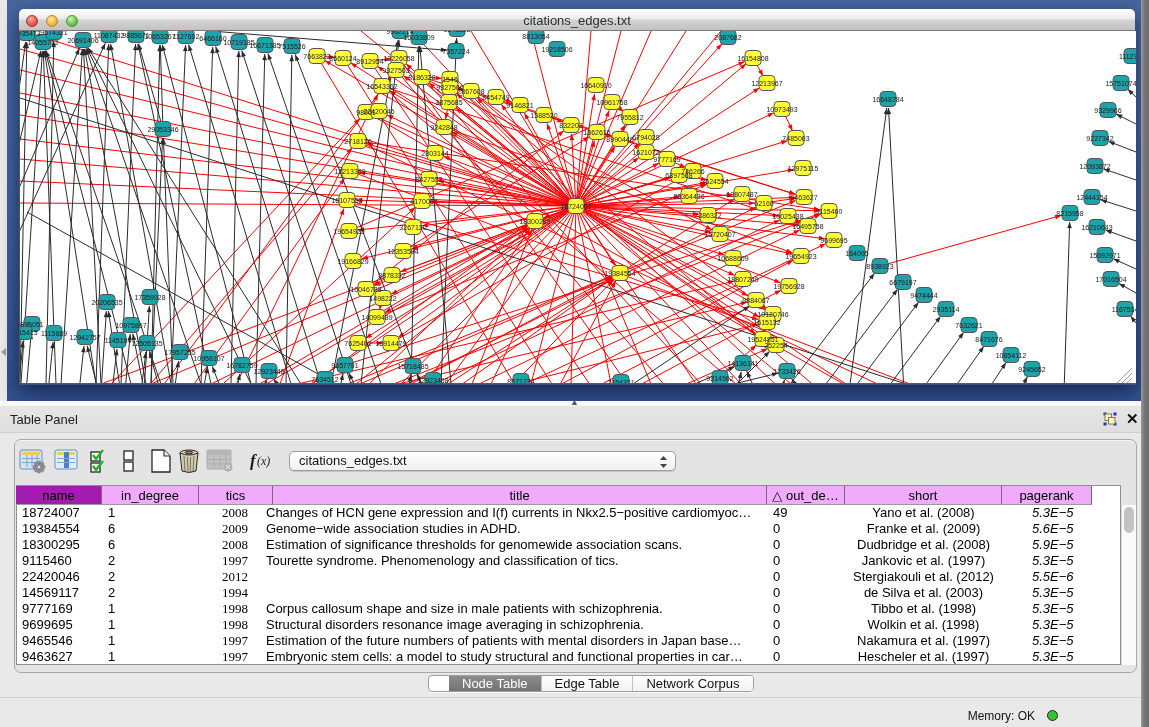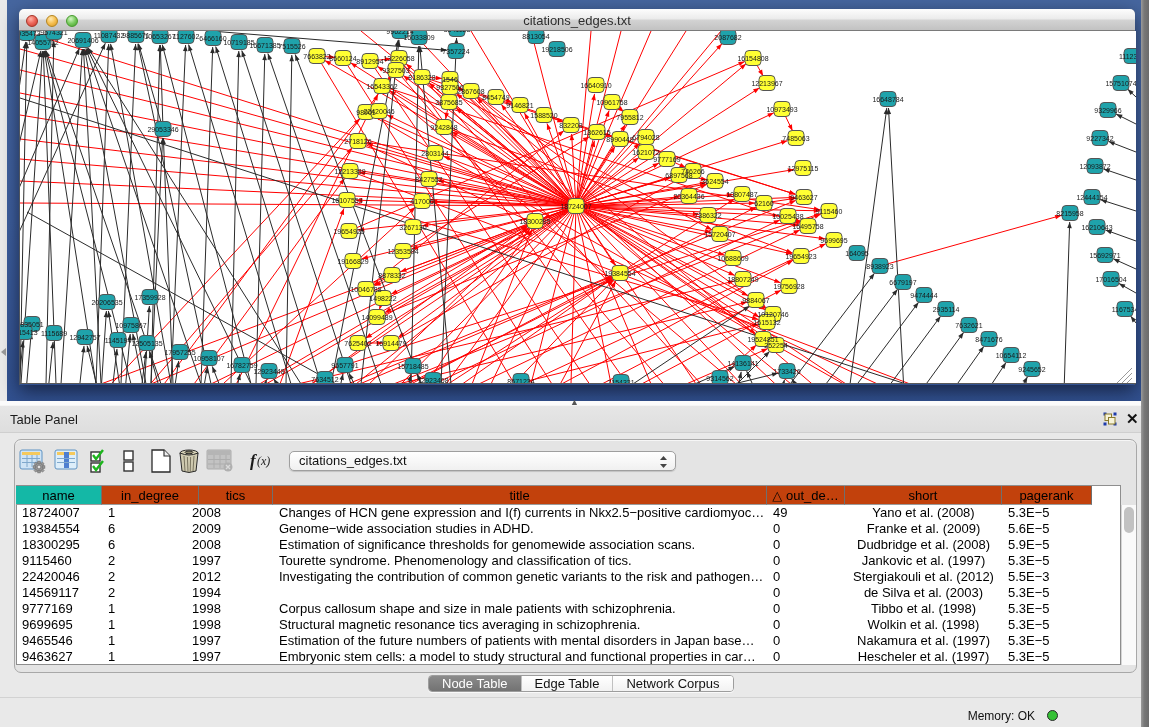--- a/index.html
+++ b/index.html
@@ -46,42 +46,42 @@
 .dropdown { position:absolute; left:289px; top:451px; width:387px; height:20px;
   background:linear-gradient(180deg,#ffffff,#f0f0f0); border:1px solid #9f9f9f;
   border-radius:5px; font-size:13px; color:#111; line-height:18px; padding-left:9px;
   box-shadow:0 1px 1px rgba(0,0,0,.15); }
 
 
 #tablewrap { position:absolute; left:16px; top:485px; width:1105px; height:180px;
   background:#fff; border:1px solid #8e8e8e; }
 #theader { position:absolute; left:16px; top:486px; width:1104px; height:19px; font-size:13px; }
 #theader .th { position:absolute; top:0; height:19px; text-align:center; line-height:19px;
-  background:#c2410c; color:#000; border-right:1px solid #6f6f6f; border-bottom:1px solid #9b9b9b; }
-#theader .th.gray { background:#14b8a6; }
+  background:#f0abfc; color:#000; border-right:1px solid #6f6f6f; border-bottom:1px solid #9b9b9b; }
+#theader .th.gray { background:#a21caf; }
 #trows { position:absolute; left:16px; top:505px; width:1104px; height:160px;
   font-size:13px; color:#000; }
 .tr { position:relative; height:16px; white-space:nowrap; }
 .tr div { position:absolute; top:0; height:16px; line-height:15px; overflow:hidden; }
 .c0 { left:6px;    width:80px;  }
 .c1 { left:92px;   width:95px;  }
-.c2 { left:176px;  width:72px;  }
-.c3 { left:263px;  width:492px; }
+.c2 { left:206px;  width:72px;font-family:Liberation Serif, serif;  }
+.c3 { left:250px;  width:492px; }
 .c4 { left:757px;  width:76px;  }
 .c5 { left:829px;  width:157px; text-align:center; }
-.c6 { left:992px;  width:98px;  }
+.c6 { left:1016px;  width:98px;font-style:italic;  }
 #vscroll { position:absolute; left:1121px; top:505px; width:15px; height:160px;
   background:#fafafa; border-left:1px solid #d5d5d5; }
 #vthumb { position:absolute; left:2px; top:2px; width:10px; height:26px;
   background:#c2c2c2; border-radius:5px; }
 
 
 #tabs { position:absolute; left:428px; top:675px; height:17px; font-size:13px;
   border:1px solid #9d9d9d; border-radius:4px; overflow:hidden; display:flex;
-  background:#fff; box-shadow:0 1px 0 rgba(255,255,255,.7); }
+  background:#fff; box-shadow:0 1px 0 rgba(255,255,255,.7);padding-left:20px; }
 #tabs div { height:17px; line-height:16px; padding:0 13px; }
 #tabs .sel { background:linear-gradient(180deg,#8b8b8b,#6f6f6f); color:#fff; }
 #tabs .us { background:linear-gradient(180deg,#ffffff,#f0f0f0); color:#111;
   border-left:1px solid #c0c0c0; }
 
 
 #status { position:absolute; left:0; top:697px; width:1141px; height:30px;
   background:#e9e9e9; border-top:1px solid #d2d2d2; }
 #mem { position:absolute; right:38px; top:709px; font-size:12px; color:#111;margin-left:19px; }
 #memdot { position:absolute; right:15px; top:710px; width:11px; height:11px;
@@ -1060,24 +1060,23 @@
         <div class="c2">1997</div>
         <div class="c3">Tourette syndrome. Phenomenology and classification of tics.</div>
         <div class="c4">0</div>
         <div class="c5">Jankovic et al. (1997)</div>
         <div class="c6">5.3E−5</div>
       </div>
       <div class="tr">
         <div class="c0">22420046</div>
         <div class="c1">2</div>
         <div class="c2">2012</div>
-        <div class="c3">Investigating the contribution of common genetic variants to the risk and pathogen…</div>
         <div class="c4">0</div>
         <div class="c5">Stergiakouli et al. (2012)</div>
-        <div class="c6">5.5E−3</div>
+        <div class="c6">5.5E−6</div>
       </div>
       <div class="tr">
         <div class="c0">14569117</div>
         <div class="c1">2</div>
         <div class="c2">1994</div>
         <div class="c4">0</div>
         <div class="c5">de Silva et al. (2003)</div>
         <div class="c6">5.3E−5</div>
       </div>
       <div class="tr">
@@ -1086,21 +1085,21 @@
         <div class="c2">1998</div>
         <div class="c3">Corpus callosum shape and size in male patients with schizophrenia.</div>
         <div class="c4">0</div>
         <div class="c5">Tibbo et al. (1998)</div>
         <div class="c6">5.3E−5</div>
       </div>
       <div class="tr">
         <div class="c0">9699695</div>
         <div class="c1">1</div>
         <div class="c2">1998</div>
-        <div class="c3">Structural magnetic resonance tics averaging in schizophrenia.</div>
+        <div class="c3">Structural disorders resonance image averaging in schizophrenia.</div>
         <div class="c4">0</div>
         <div class="c5">Wolkin et al. (1998)</div>
         <div class="c6">5.3E−5</div>
       </div>
       <div class="tr">
         <div class="c0">9465546</div>
         <div class="c1">1</div>
         <div class="c2">1997</div>
         <div class="c3">Estimation of the future numbers of patients with mental disorders in Japan base…</div>
         <div class="c4">0</div>

